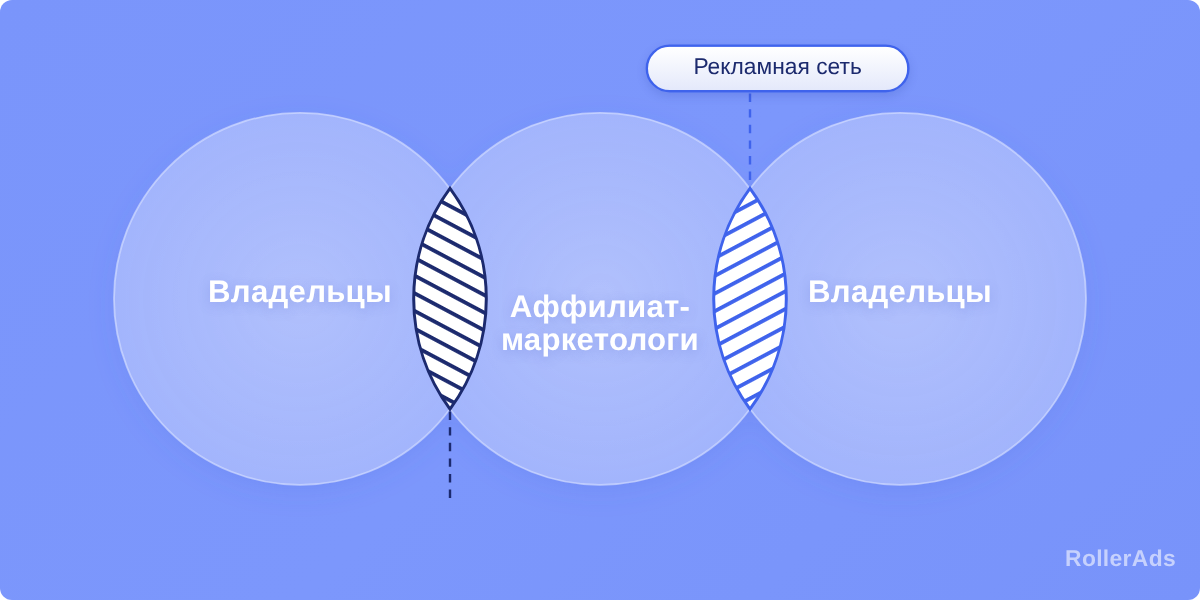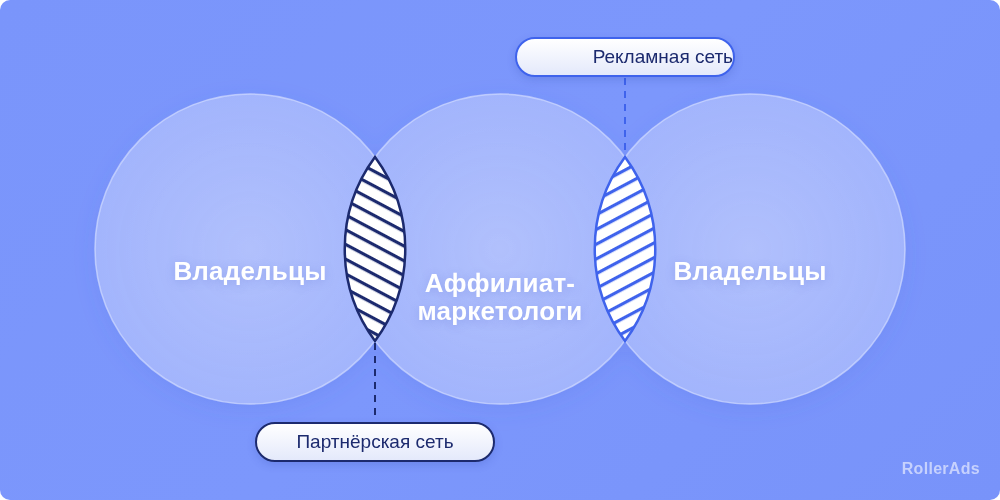--- a/index.html
+++ b/index.html
@@ -16,42 +16,41 @@
   .circle-label {
     position: absolute;
     width: 220px;
     text-align: center;
     color: #ffffff;
     font-weight: 700;
     font-size: 26px;
     line-height: 28px;
     letter-spacing: 0.2px;
     text-shadow: 0 2px 10px rgba(80,100,200,0.25);
-    margin-top: 28px;
   }
   .pill {
     position: absolute;
     box-sizing: border-box;
     height: 40px;
     border-radius: 20px;
     background: linear-gradient(180deg, #ffffff 0%, #e4e9fb 100%);
     display: flex; align-items: center; justify-content: center;
     font-size: 19px;
     color: #1c2a6e;
     font-weight: 500;
     box-shadow: 0 3px 8px rgba(40,60,160,0.18);
   }
-  .pill.top { left: 515px; top: 37px; width: 220px; border: 2.5px solid #3f63ec; justify-content: flex-end; }
+  .pill.top { left: 538px; top: 37px; width: 220px; border: 2.5px solid #3f63ec; }
   .pill.bottom { left: 255px; top: 422px; width: 240px; border: 2.5px solid #1c2a6e; }
   .brand {
     position: absolute;
     right: 20px; bottom: 22px;
     color: #c6d1fd;
     font-weight: 700;
-    font-size: 16px;
+    font-size: 19px;
     letter-spacing: 0.3px;
   }
 </style>
 </head>
 <body>
 
 <div class="canvas">
   <svg class="diagram" width="1000" height="500" viewBox="0 0 1000 500">
     <defs>
       <radialGradient id="cg" cx="50%" cy="50%" r="50%">
@@ -104,20 +103,17 @@
     <div>Аффилиат-</div>
     <div>маркетологи</div>
   </div>
   <div class="circle-label" style="left:640px; top:229px;">
     <div>Владельцы</div>
   </div>
 
   <div class="pill top">
     <span>Рекламная сеть</span>
   </div>
-  <div class="pill bottom">
-    <span>Партнёрская сеть</span>
-  </div>
 
   <div class="brand">
     <span>RollerAds</span>
   </div>
 </div>
 
 </body></html>

